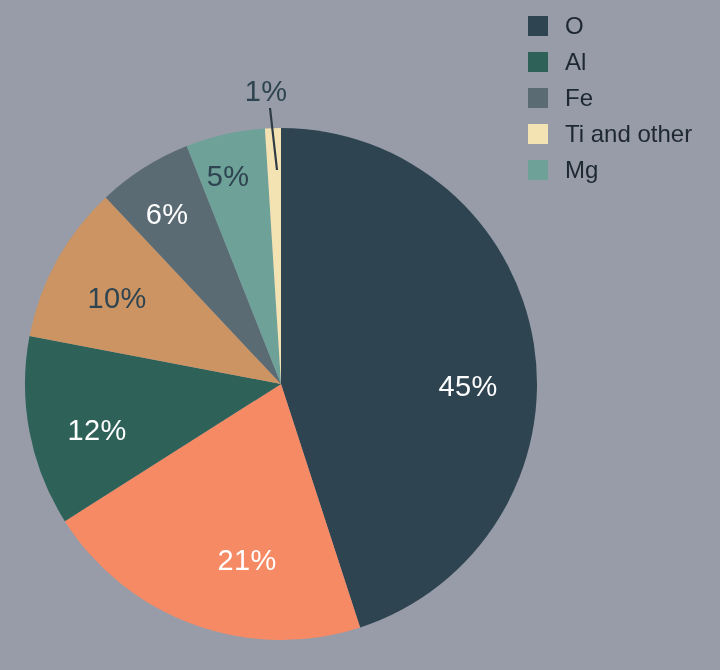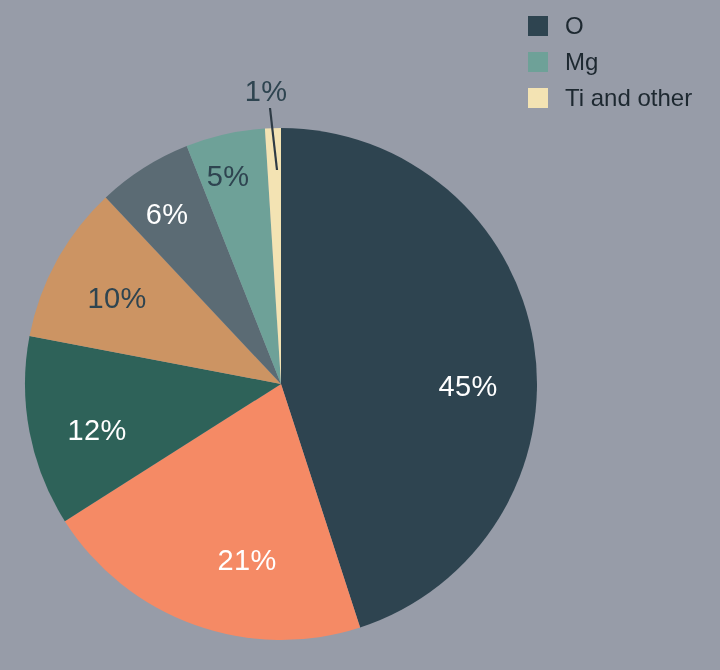--- a/index.html
+++ b/index.html
@@ -92,22 +92,30 @@
         <text x="266" y="93" text-anchor="middle" dominant-baseline="middle" class="slice-label slice-label-dark" fill="#2e4450">1%</text>
       </g>
   </svg>
 
   <div class="legend" id="legend">
       <div class="legend-item">
         <span class="legend-swatch" style="background: rgb(46, 68, 80);"></span>
         <span class="legend-label">O</span>
       </div>
       <div class="legend-item">
-        <span class="legend-swatch" style="background: rgb(110, 161, 152);"></span>
-        <span class="legend-label">Mg</span>
+        <span class="legend-swatch" style="background: rgb(46, 98, 89);"></span>
+        <span class="legend-label">Al</span>
+      </div>
+      <div class="legend-item">
+        <span class="legend-swatch" style="background: rgb(91, 107, 116);"></span>
+        <span class="legend-label">Fe</span>
       </div>
       <div class="legend-item">
         <span class="legend-swatch" style="background: rgb(243, 227, 179);"></span>
         <span class="legend-label">Ti and other</span>
+      </div>
+      <div class="legend-item">
+        <span class="legend-swatch" style="background: rgb(110, 161, 152);"></span>
+        <span class="legend-label">Mg</span>
       </div>
     </div>
 
 </div>
 
 </body></html>

